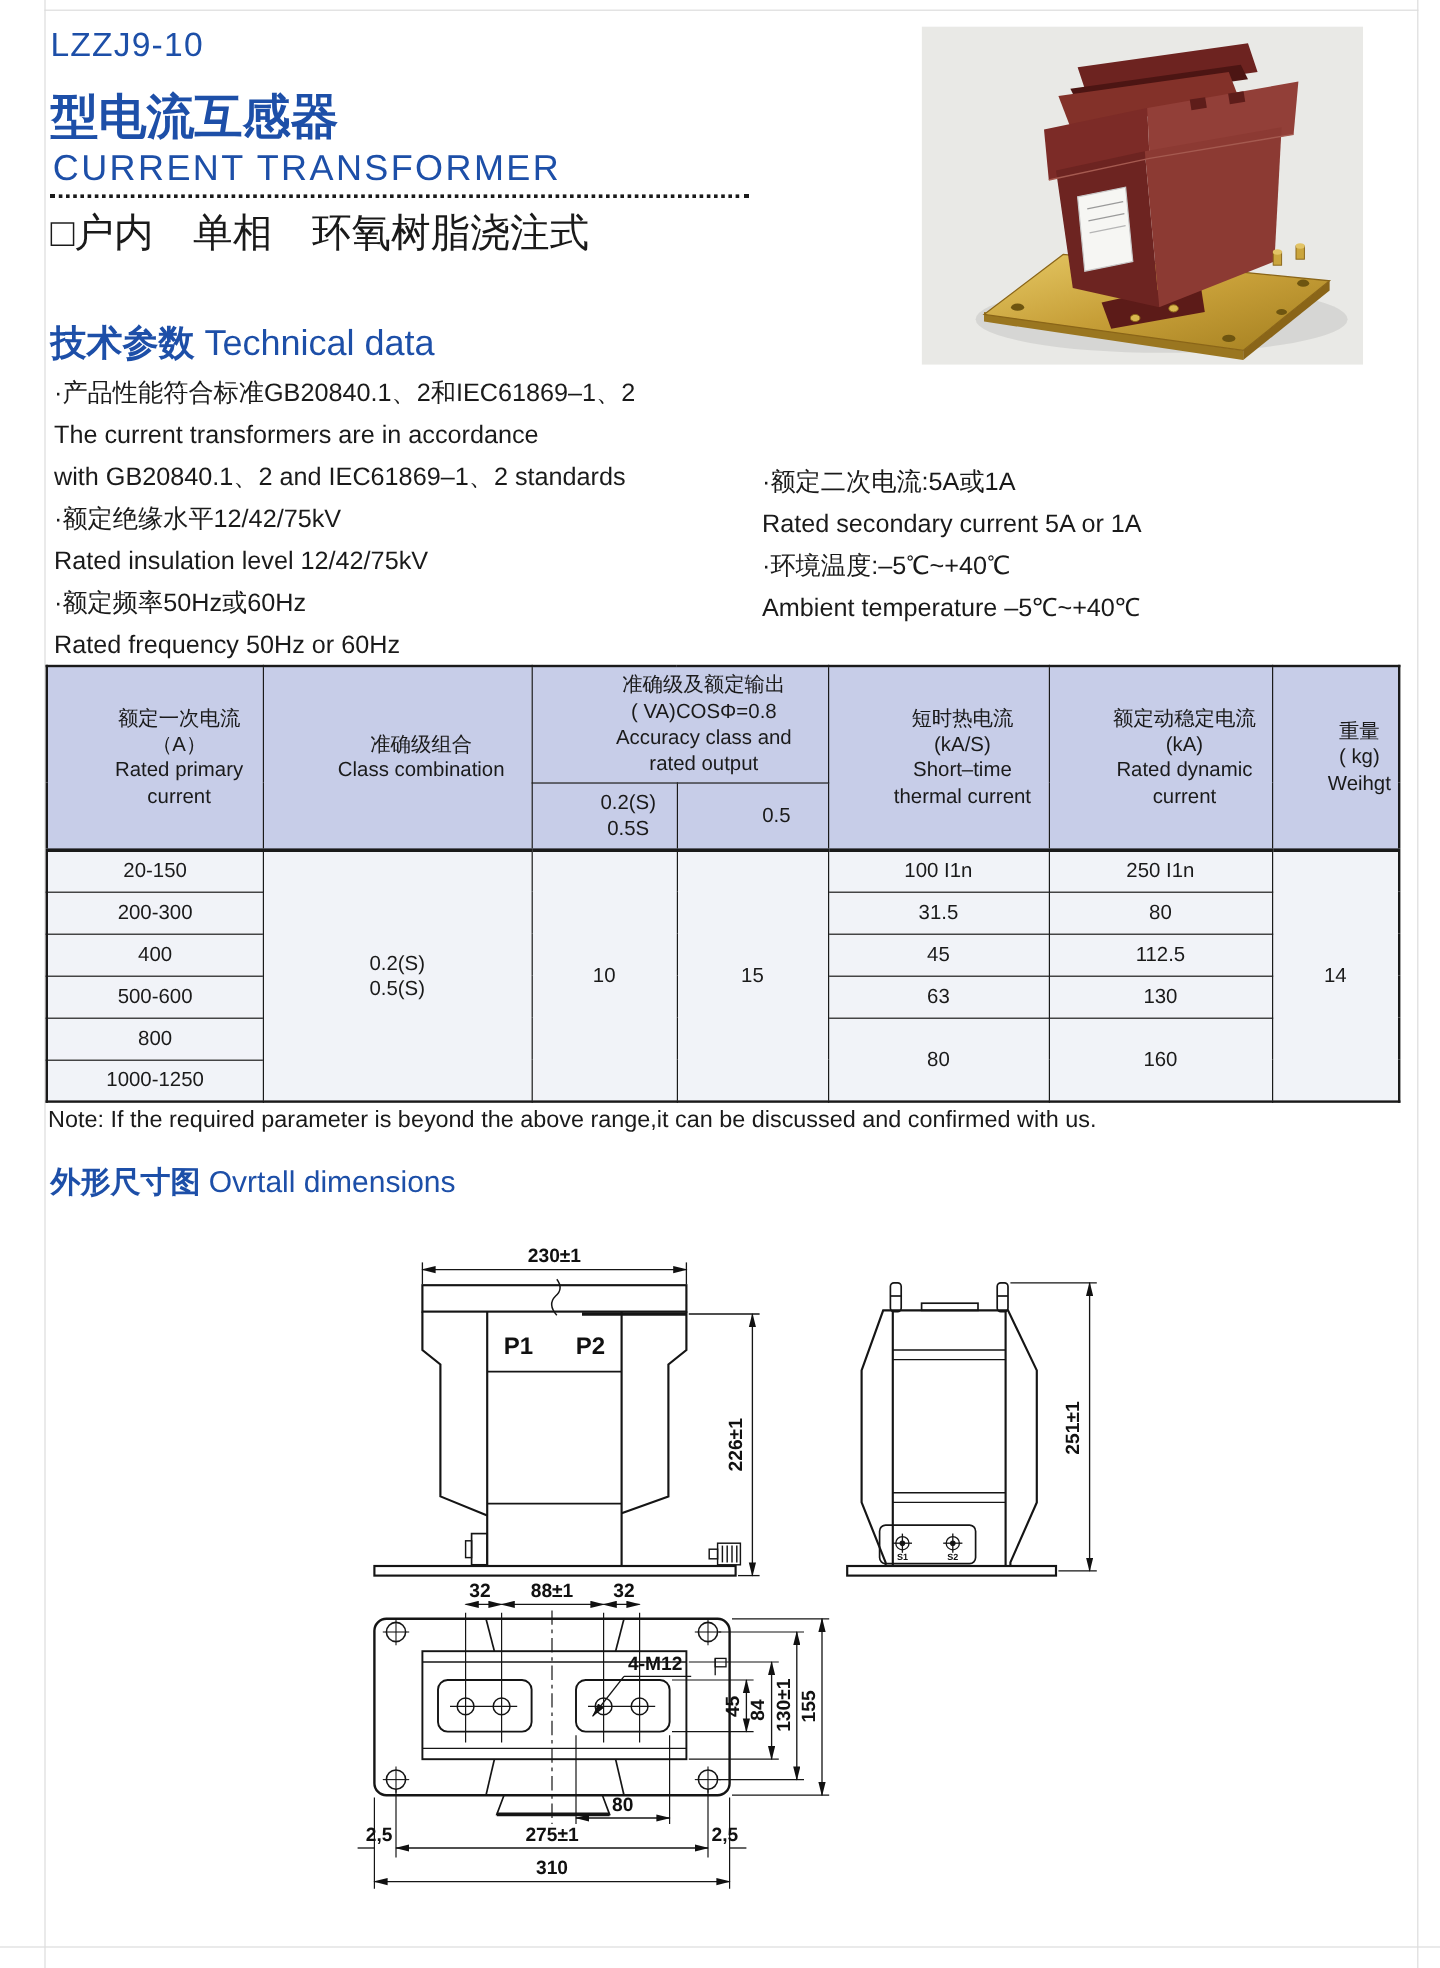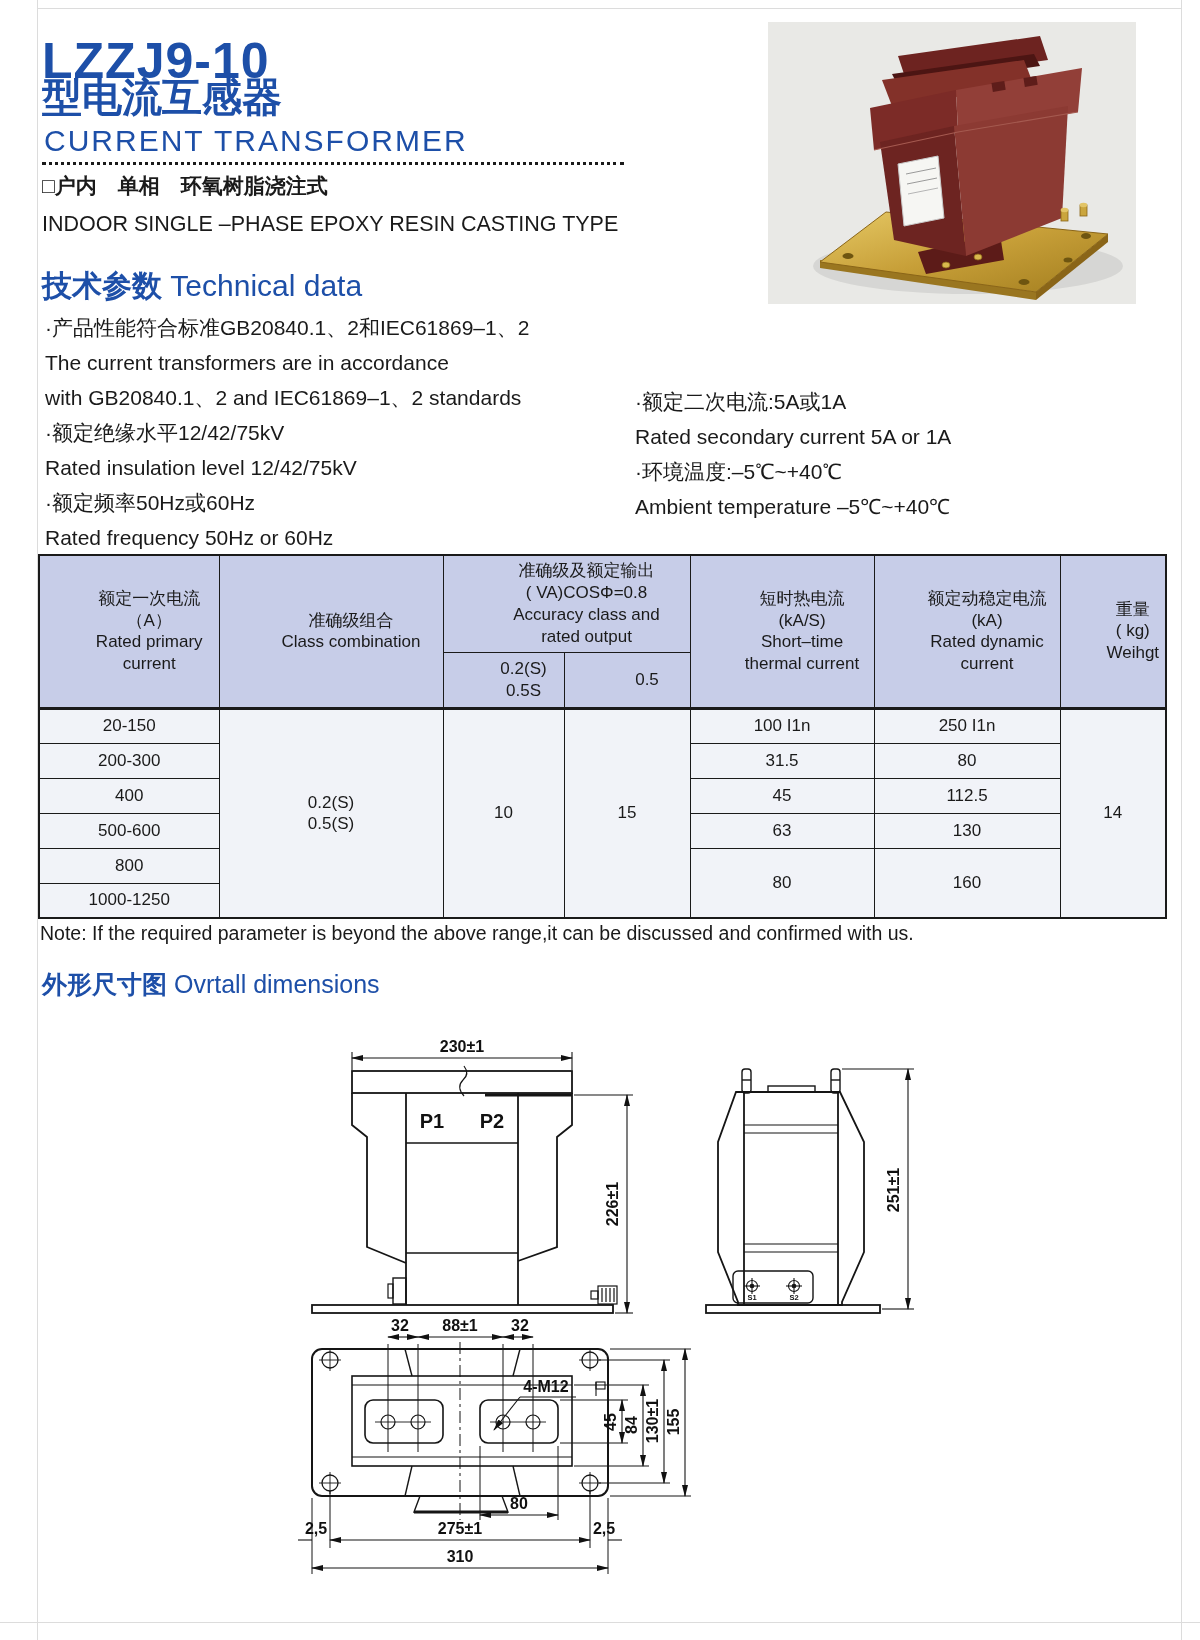--- a/index.html
+++ b/index.html
@@ -1,25 +1,25 @@
 <!DOCTYPE html>
 <html><head>
 <meta charset="utf-8">
 <style>
   html,body{margin:0;padding:0;background:#ffffff;}
   .page{position:relative;width:1200px;height:1640px;background:#ffffff;overflow:hidden;
         font-family:"Liberation Sans",sans-serif;color:#1a1a1a;}
   .abs{position:absolute;}
   .edge{position:absolute;background:#dcdcdc;}
   .blue{color:#1d4fa8;}
-  .model{left:42px;top:32px;font-size:50px;font-weight:bold;letter-spacing:1px;}
+  .model{left:42px;top:22px;font-size:28px;font-weight:normal;letter-spacing:1px;}
   .title-cn{left:42px;top:70px;font-size:40px;font-weight:bold;}
   .title-en{left:44px;top:124px;font-size:30px;letter-spacing:2px;}
   .dotted{left:42px;top:140px;width:582px;height:22px;border-bottom:3px dotted #1a1a1a;}
-  .type-cn{left:42px;top:172px;font-size:21px;font-weight:bold;}
+  .type-cn{left:42px;top:172px;font-size:33px;font-weight:normal;}
   .type-en{left:42px;top:212px;font-size:21.5px;}
   .tech-heading{left:42px;top:266px;font-size:30px;}
   .tech-heading .cn{font-weight:bold;}
   .bullets{font-size:21px;line-height:35px;white-space:pre-line;}
   .bullets-left{left:45px;top:310px;width:590px;}
   .bullets-right{left:635px;top:384px;width:540px;}
   .photo{left:768px;top:22px;width:368px;height:282px;}
 
   table.spec{position:absolute;left:38px;top:554px;width:1127px;border-collapse:collapse;
              table-layout:fixed;font-size:17px;}
@@ -50,21 +50,20 @@
   <div class="edge" style="left:37px;top:0;width:1px;height:1640px;"></div>
   <div class="edge" style="left:1181px;top:0;width:1px;height:1640px;"></div>
   <div class="edge" style="left:37px;top:8px;width:1145px;height:1px;"></div>
   <div class="edge" style="left:0;top:1622px;width:1200px;height:1px;"></div>
 
   <div class="abs model blue">LZZJ9-10</div>
   <div class="abs title-cn blue">型电流互感器</div>
   <div class="abs title-en blue">CURRENT TRANSFORMER</div>
   <div class="abs dotted"></div>
   <div class="abs type-cn">□户内　单相　环氧树脂浇注式</div>
-  <div class="abs type-en">INDOOR SINGLE –PHASE EPOXY RESIN CASTING TYPE</div>
 
   <svg class="abs photo" viewBox="0 0 368 282">
     <defs>
       <linearGradient id="brass" x1="0" y1="0" x2="1" y2="1">
         <stop offset="0" stop-color="#e6c965"></stop>
           <stop offset="0.5" stop-color="#c79f38"></stop>
           <stop offset="1" stop-color="#a37e1f"></stop>
       </linearGradient>
     </defs>
     <rect width="368" height="282" fill="#e9e9e6"></rect>

